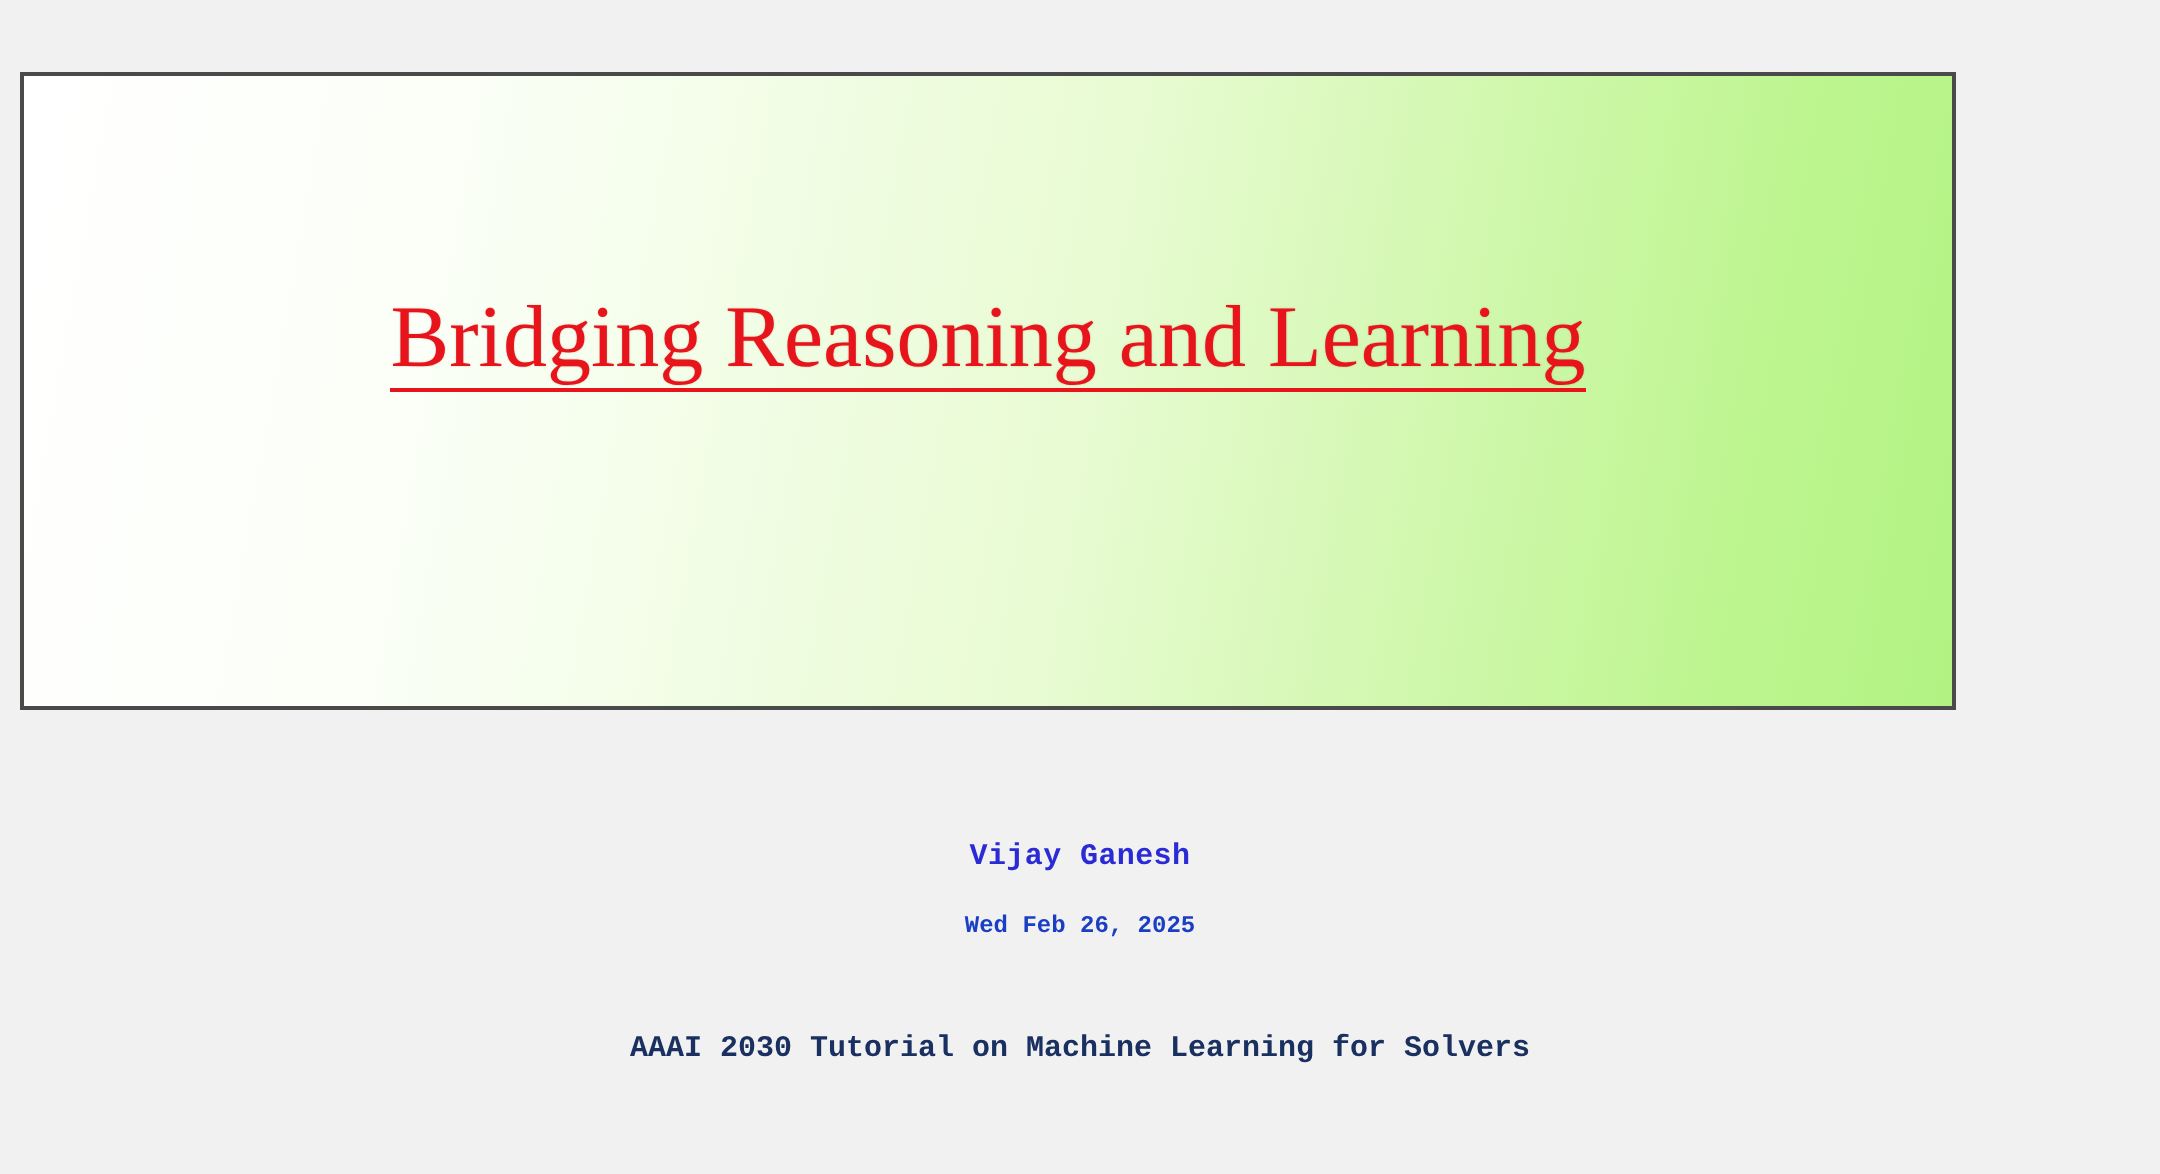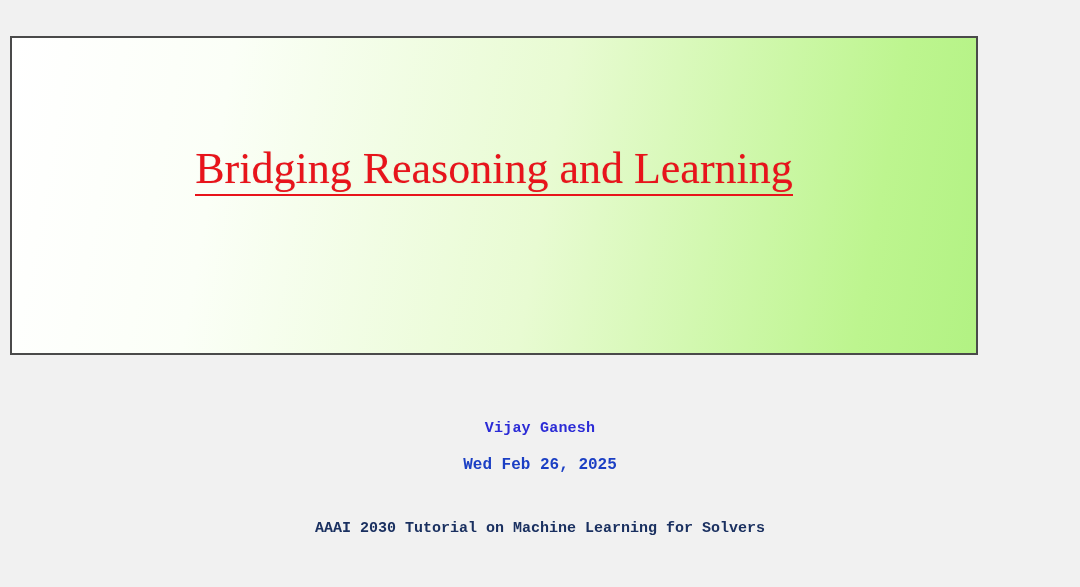--- a/index.html
+++ b/index.html
@@ -66,21 +66,21 @@
     font-size: 15px;
     color: #2b2bd6;
     letter-spacing: 0.2px;
   }
   .affiliation {
     font-size: 15px;
     color: #1b3a8f;
     margin-top: 5px;
   }
   .date {
-    font-size: 16px;
+    font-size: 12px;
     color: #1b3fc4;
     margin-top: 19px;
   }
   .venue {
     font-size: 15px;
     color: #1a3060;
     margin-top: 46px;
   }
 </style>
 </head>

